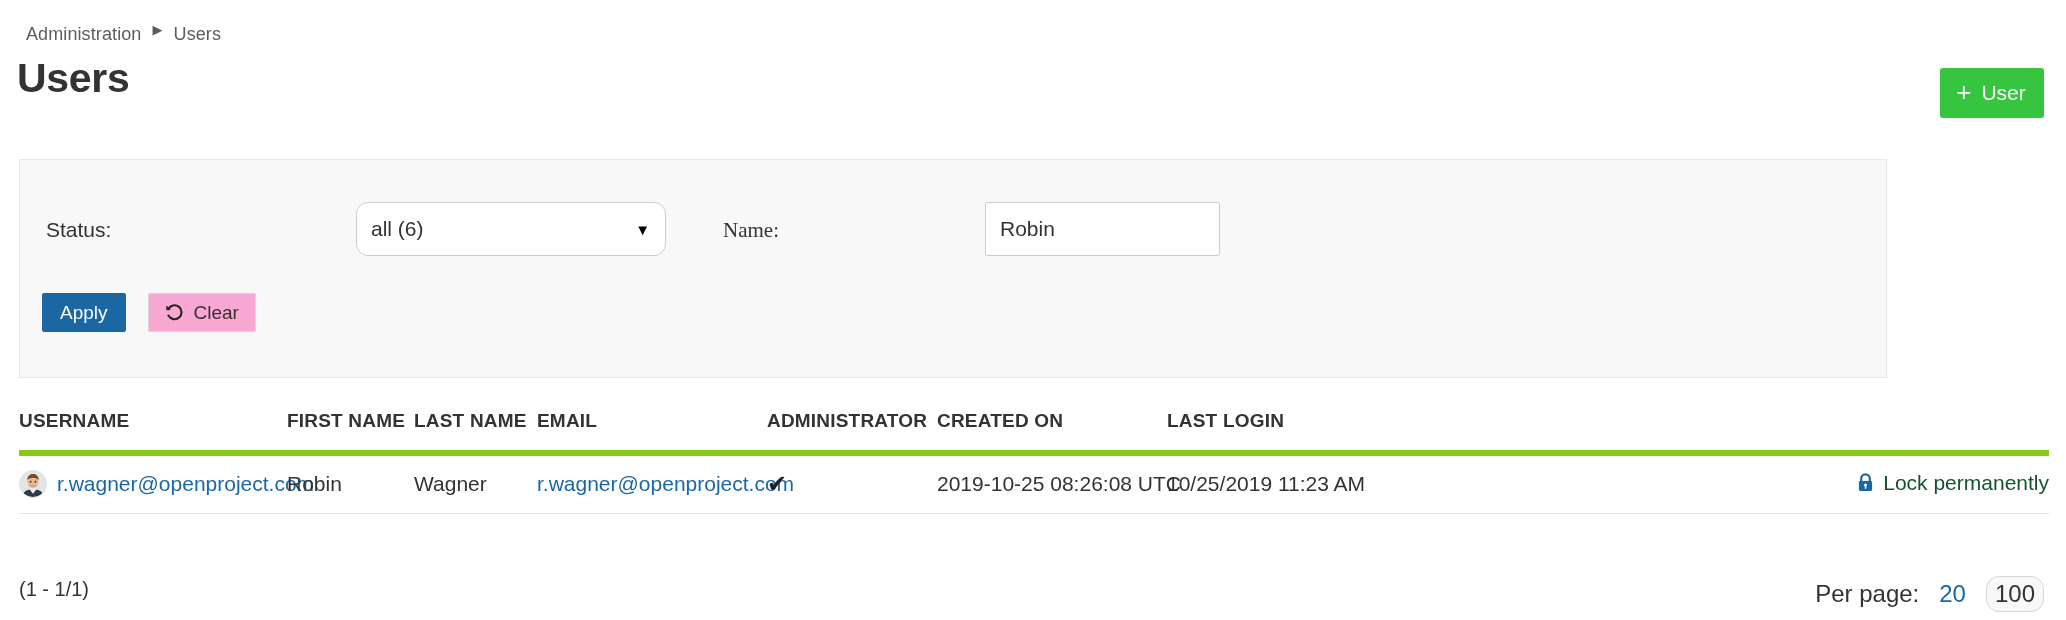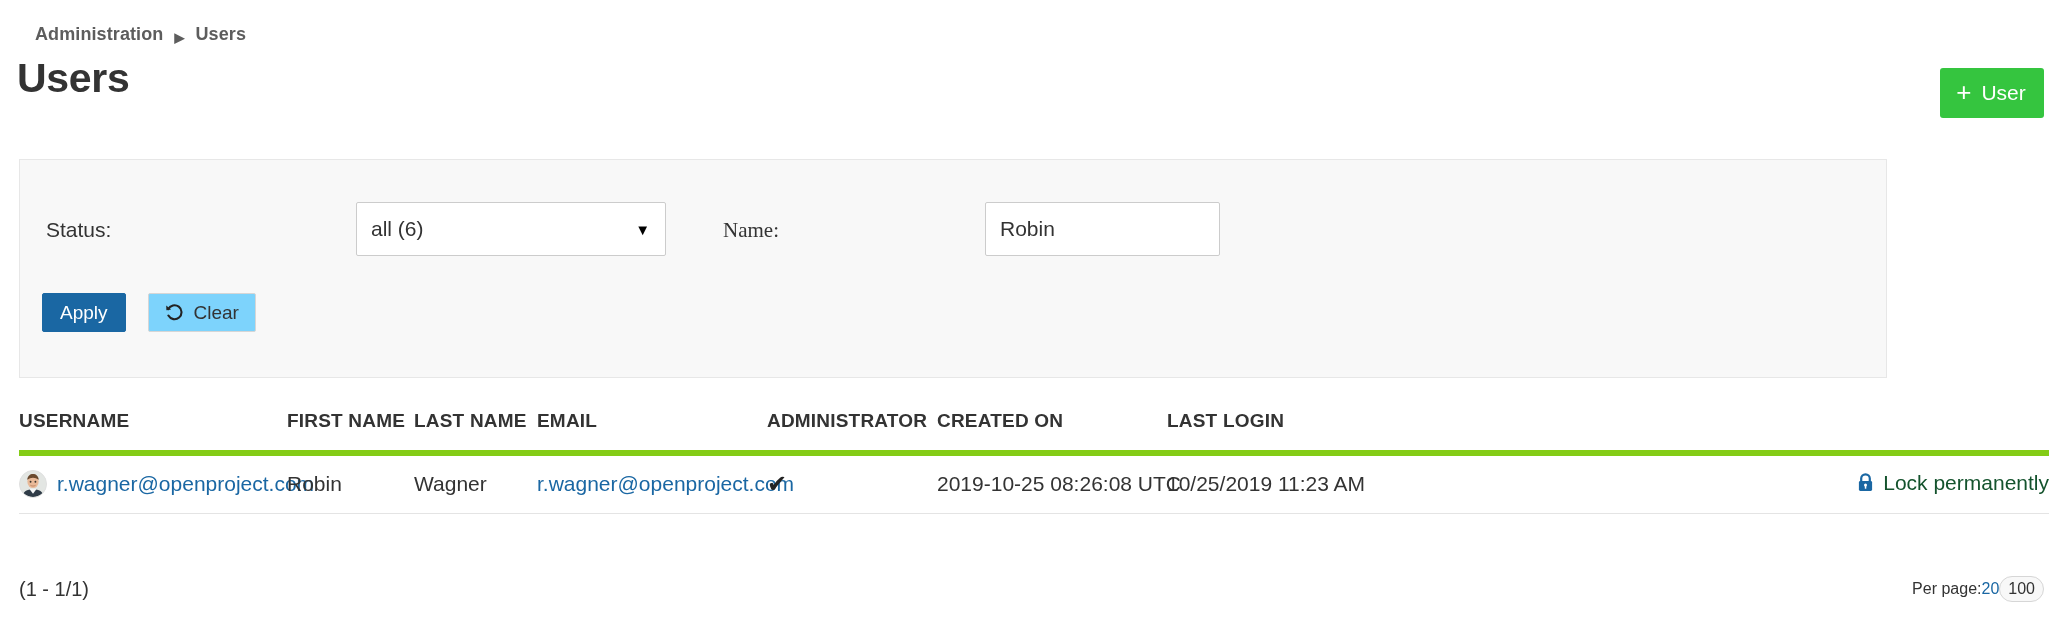--- a/index.html
+++ b/index.html
@@ -14,26 +14,26 @@
     font-family: "Liberation Sans", sans-serif;
     color: #333333;
     overflow: hidden;
     position: relative;
     -webkit-font-smoothing: antialiased;
   }
 
   
   .breadcrumb {
     position: absolute;
-    left: 35px;
+    left: 26px;
     top: 24px;
     display: flex;
-    align-items: flex-end;
+    align-items: flex-start;
     font-size: 18px;
-    font-weight: bold;
+    font-weight: normal;
     color: #5d5d5d;
     letter-spacing: .1px;
   }
   .breadcrumb .crumb {
     color: #5d5d5d;
     text-decoration: none;
     white-space: nowrap;
   }
   .breadcrumb .crumb.current { color: #5d5d5d; }
   .breadcrumb .sep {
@@ -117,21 +117,21 @@
     top: 0;
     width: 310px;
     height: 54px;
   }
   .select-box {
     box-sizing: border-box;
     width: 100%;
     height: 100%;
     background: #ffffff;
     border: 1px solid #cccccc;
-    border-radius: 2px;
+    border-radius: 12px;
     display: flex;
     align-items: center;
     padding: 0 14px;
     font-size: 21px;
     color: #333333;
     cursor: pointer;
     position: relative;
   }
   .select-box .caret {
     position: absolute;
@@ -176,21 +176,21 @@
     color: #ffffff;
     font-family: "Liberation Sans", sans-serif;
     font-size: 19px;
     cursor: pointer;
     display: flex;
     align-items: center;
   }
   .btn-clear {
     height: 39px;
     padding: 0 16px;
-    background: #7dd3fc;
+    background: #f9a8d4;
     border: 1px solid #d6d6d6;
     border-radius: 2px;
     color: #333333;
     font-family: "Liberation Sans", sans-serif;
     font-size: 19px;
     cursor: pointer;
     display: flex;
     align-items: center;
     gap: 11px;
   }
@@ -286,22 +286,22 @@
     color: #333333;
   }
   .pagination .range { color: #333333; margin-top: 20px; }
 
   .per-page {
     position: absolute;
     right: 22px;
     top: 576px;
     display: flex;
     align-items: center;
-    gap: 0;
-    font-size: 16px;
+    gap: 20px;
+    font-size: 24px;
     color: #333333;
   }
   .per-page .pp-label { color: #333333; }
   .per-page .pp-option {
     color: #1a67a3;
     cursor: pointer;
     text-decoration: none;
   }
   .per-page .pp-option.active {
     color: #333333;

